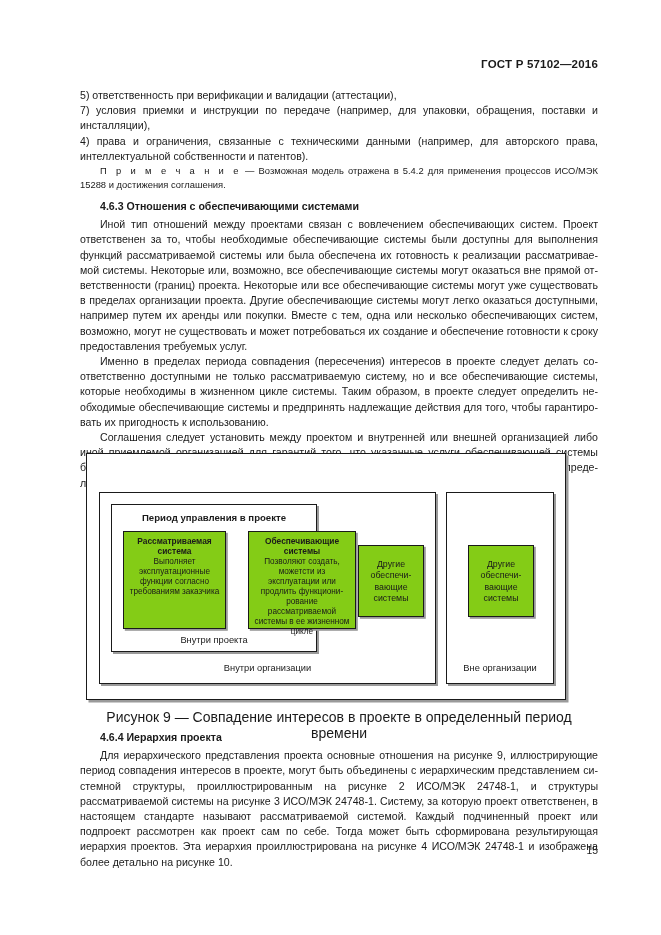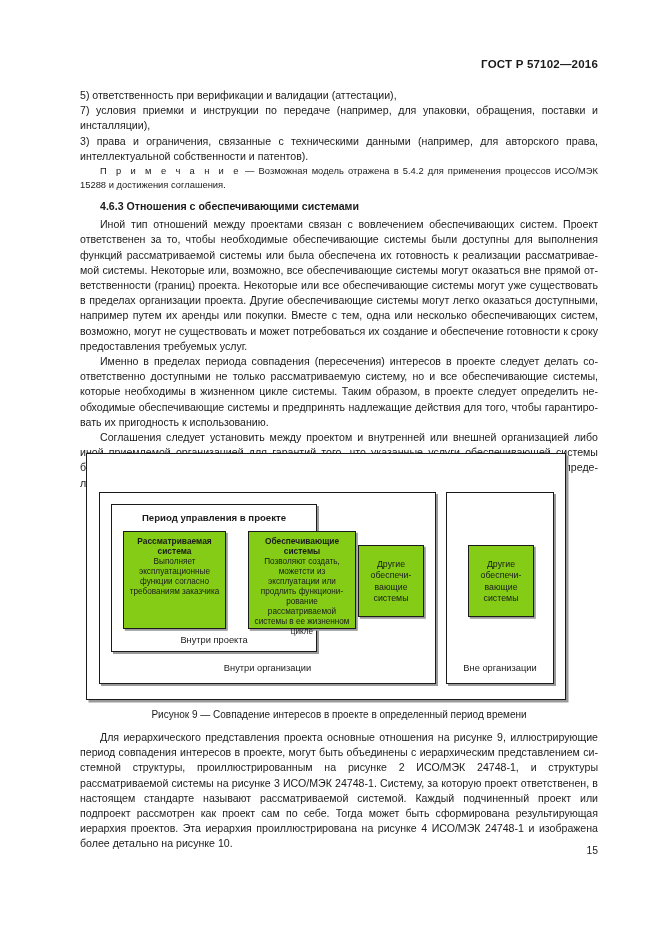--- a/index.html
+++ b/index.html
@@ -201,21 +201,21 @@
   .box-other-out { left: 21px;  top: 52px; width: 66px;  height: 72px;
                    display: flex; align-items: center; justify-content: center; }
 
   
   .caption {
     position: absolute;
     left: 72px;
     top: 709px;
     width: 518px;
     text-align: center;
-    font-size: 10px;
+    font-size: 14px;
   }
 
   
   .content-lower {
     position: absolute;
     left: 72px;
     top: 730px;
     width: 518px;
   }
 
@@ -231,21 +231,21 @@
 <body>
 
 <div class="page">
 
   <div class="header">ГОСТ Р 57102—2016</div>
 
   <div class="content">
 
     <p class="noindent">5) ответственность при верификации и валидации (аттестации),</p>
     <p class="noindent">7) условия приемки и инструкции по передаче (например, для упаковки, обращения, поставки и инсталляции),</p>
-    <p class="noindent">3) права и ограничения, связанные с техническими данными (например, для авторского права, интеллектуальной собственности и патентов).</p>
+    <p class="noindent">4) права и ограничения, связанные с техническими данными (например, для авторского права, интеллектуальной собственности и патентов).</p>
 
     <p class="note gap-above"><span class="lbl">П р и м е ч а н и е</span> <span>—</span> <span>Возможная модель отражена в 5.4.2 для применения процессов  ИСО/МЭК 15288 и достижения соглашения.</span></p>
 
     <h4 class="gap-above gap-below">4.6.3 Отношения с обеспечивающими системами</h4>
 
     <p>Иной тип отношений между проектами связан с вовлечением обеспечивающих систем. Проект ответственен за то, чтобы необходимые обеспечивающие системы были доступны для выполнения функций рассматриваемой системы или была обеспечена их готовность к реализации рассматривае­мой системы. Некоторые или, возможно, все обеспечивающие системы могут оказаться вне прямой от­ветственности (границ) проекта. Некоторые или все обеспечивающие системы могут уже существовать в пределах организации проекта. Другие обеспечивающие системы могут легко оказаться доступными, например путем их аренды или покупки. Вместе с тем, одна или несколько обеспечивающих систем, возможно, могут не существовать и может потребоваться их создание и обеспечение готовности к сроку предоставления  требуемых услуг.</p>
     <p>Именно в пределах периода совпадения (пересечения) интересов в проекте следует делать со­ответственно доступными не только рассматриваемую систему, но и все обеспечивающие системы, которые необходимы в жизненном цикле системы. Таким образом, в проекте следует определить не­обходимые обеспечивающие системы и предпринять надлежащие действия для того, чтобы гарантиро­вать их пригодность к использованию.</p>
     <p>Соглашения следует установить между проектом и внутренней или внешней организацией либо иной приемлемой организацией для гарантий того, что указанные услуги обеспечивающей системы будут обеспечены тогда, когда это окажется необходимым. Совпадение интересов в проекте в опреде­ленный период проиллюстрировано на рисунке 9.</p>
 
   </div>
@@ -286,18 +286,19 @@
         </div>
         <div class="region-label lbl-outside-org">Вне организации</div>
       </div>
 
     </div>
   </div>
 
   <div class="caption">Рисунок 9 — Совпадение интересов в проекте в определенный период времени</div>
 
   <div class="content-lower">
+    <h4 class="gap-below">4.6.4 Иерархия проекта</h4>
     <p>Для иерархического представления проекта основные отношения на рисунке 9, иллюстрирующие период совпадения интересов в проекте, могут быть объединены с иерархическим представлением си­стемной структуры, проиллюстрированным на рисунке 2 ИСО/МЭК 24748-1, и структуры рассматриваемой системы на рисунке 3 ИСО/МЭК 24748-1. Систему, за которую проект ответственен, в настоящем стан­дарте называют рассматриваемой системой. Каждый подчиненный проект или подпроект рассмотрен как проект сам по себе. Тогда может быть сформирована результирующая иерархия проектов. Эта иерархия проиллюстрирована на рисунке 4 ИСО/МЭК 24748-1 и изображена более детально на рисунке 10.</p>
   </div>
 
   <div class="folio">15</div>
 
 </div>
 
 </body></html>

